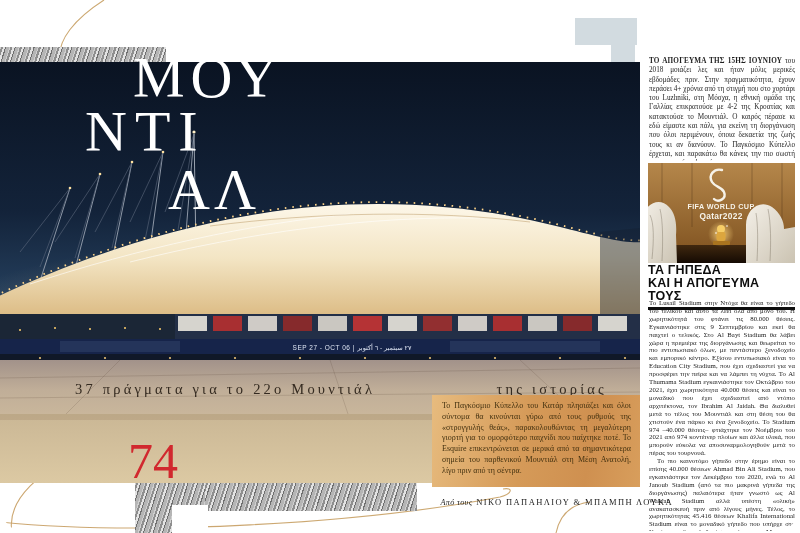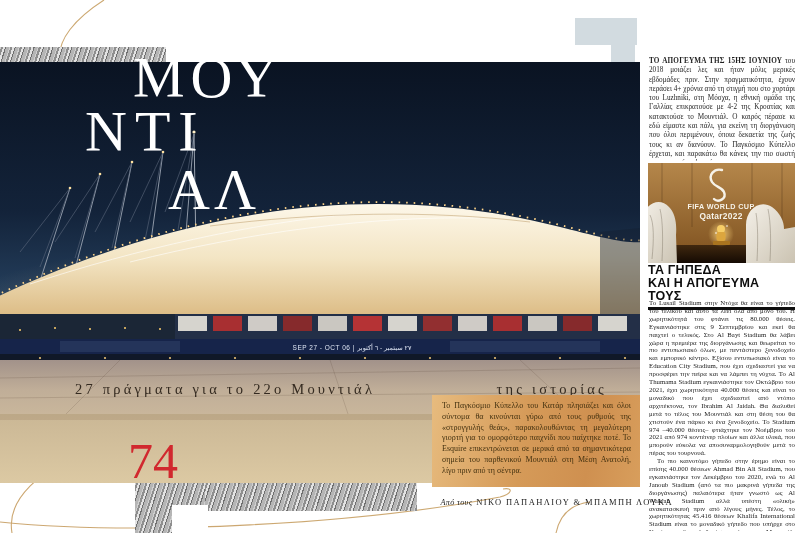--- a/index.html
+++ b/index.html
@@ -1,17 +1,17 @@
 <!DOCTYPE html>
 <html><head>
 <meta charset="utf-8">
 <style>
   html,body{margin:0;padding:0;background:#ffffff;}
   .spread{position:relative;width:800px;height:533px;overflow:hidden;background:#fff;
-          font-family:"Liberation Serif",serif;}
+          font-family:"Liberation Serif",serif;border-radius:28px;}
   .abs{position:absolute;}
 
   
   .gold-curves{left:0;top:0;width:800px;height:533px;pointer-events:none;}
 
   
   .dropT{left:575px;top:18px;width:62px;height:27px;background:#d2dbe0;}
   .dropT::after{content:"";position:absolute;right:2px;top:27px;width:24px;height:19px;background:#d2dbe0;}
 
   
@@ -209,21 +209,21 @@
     </svg>
   </div>
 
   <div>
     <div class="title-line t1">ΜΟΥ</div>
     <div class="title-line t2">ΝΤΙ</div>
     <div class="title-line t3">ΑΛ</div>
   </div>
 
   <div class="abs kicker">
-    <span>27 πράγματα για το 22ο Μουντιάλ</span>
+    <span>37 πράγματα για το 22ο Μουντιάλ</span>
     <span>της ιστορίας</span>
   </div>
 
   <div class="abs folio">74</div>
 
   <div class="abs bw bw-bot-left"></div>
   <div class="abs bw bw-bot"></div>
   <div class="abs white-patch"></div>
 
   <div class="abs intro-box">Το Παγκόσμιο Κύπελλο του Κατάρ πλησιάζει και όλοι σύντομα θα κινούνται γύρω από τους ρυθμούς της «στρογγυλής θεάς», παρακολουθώντας τη μεγαλύτερη γιορτή για το ομορφότερο παιχνίδι που παίχτηκε ποτέ. Το Esquire επικεντρώνεται σε μερικά από τα σημαντικότερα σημεία του παρθενικού Μουντιάλ στη Μέση Ανατολή, λίγο πριν από τη σέντρα.</div>

